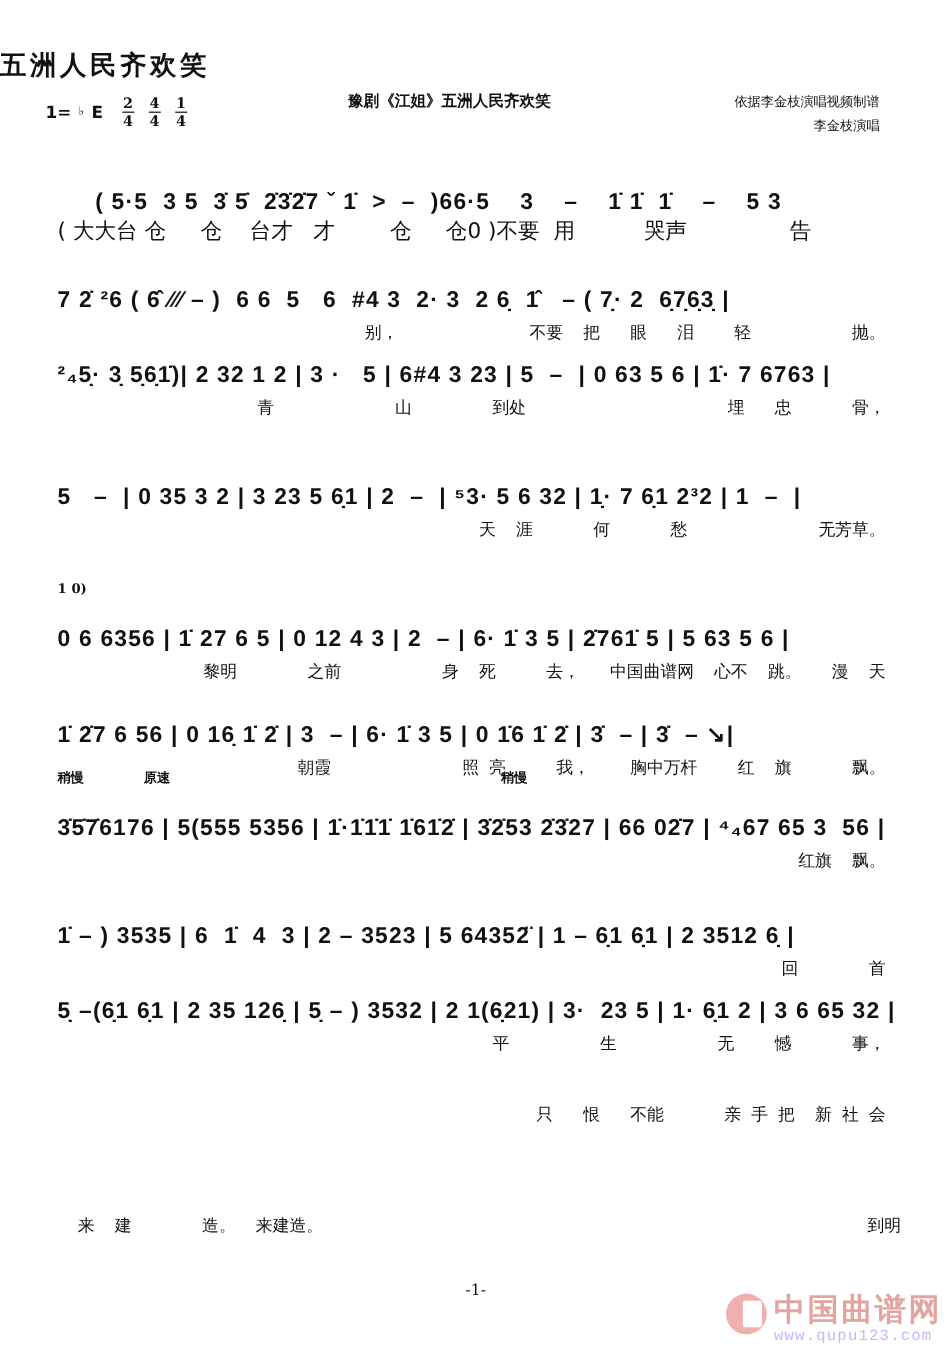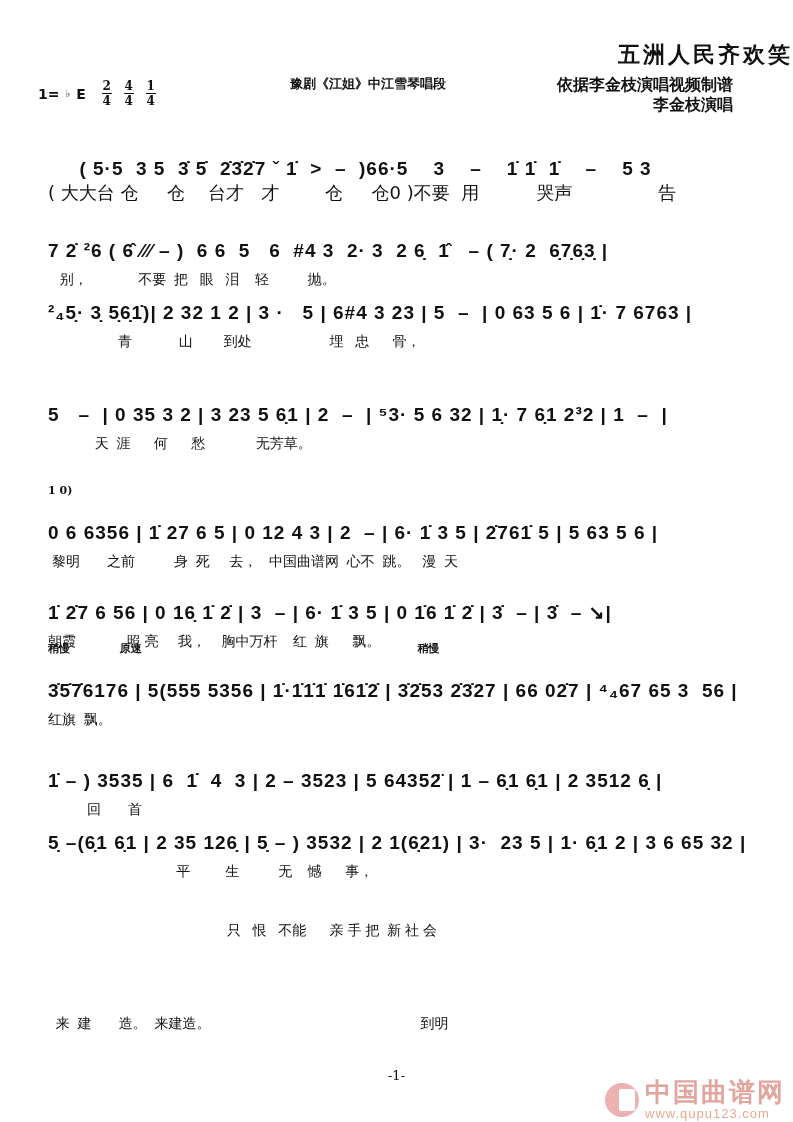--- a/index.html
+++ b/index.html
@@ -1,38 +1,38 @@
 <!DOCTYPE html>
 <html><head>
 <meta charset="utf-8">
 <style>
   html, body { margin: 0; padding: 0; background: #ffffff; }
   body { width: 793px; height: 1122px; position: relative; overflow: hidden; font-family: "DejaVu Sans", sans-serif; color: #111; }
-  .title { position: absolute; left: 0; width: 793px; top: 40px; text-align: right; font-family: "DejaVu Serif", serif; font-size: 22px; font-weight: bold; letter-spacing: 3px; }
+  .title { position: absolute; left: 0; width: 793px; top: 40px; text-align: left; font-family: "DejaVu Serif", serif; font-size: 22px; font-weight: bold; letter-spacing: 3px; }
   .subtitle { position: absolute; left: 290px; top: 75px; font-family: "DejaVu Serif", serif; font-size: 13px; font-weight: bold; }
-  .source { position: absolute; right: 60px; top: 75px; font-family: "DejaVu Serif", serif; font-size: 16px; font-weight: bold; text-align: right; line-height: 20px; }
+  .source { position: absolute; right: 60px; top: 75px; font-family: "DejaVu Serif", serif; font-size: 11px; font-weight: normal; text-align: right; line-height: 20px; }
   .key { position: absolute; left: 38px; top: 80px; font-size: 14px; font-weight: bold; display: flex; align-items: center; gap: 6px; }
   .key sup { font-size: 10px; font-weight: normal; }
   .meters { display: inline-flex; gap: 12px; margin-left: 10px; }
   .meter { display: inline-flex; flex-direction: column; align-items: center; font-family: "DejaVu Serif", serif; font-size: 12px; font-weight: bold; line-height: 12px; }
   .meter .bar { width: 10px; height: 1px; background: #111; margin: 1px 0; }
 
   .line { position: absolute; left: 48px; width: 690px; }
   .notes { font-family: "Liberation Sans", sans-serif; font-size: 19px; font-weight: bold; white-space: pre; letter-spacing: 1px; height: 26px; line-height: 26px; margin-top: 20px; }
-  .lyrics { font-family: Liberation Sans, sans-serif; font-size: 14px; white-space: pre; height: 22px; line-height: 22px; margin-top: 4px; }
+  .lyrics { font-family: Liberation Mono, monospace; font-size: 14px; white-space: pre; height: 22px; line-height: 22px; margin-top: 4px; text-align: right; }
   .anno { font-family: "DejaVu Serif", serif; font-size: 11px; font-weight: bold; white-space: pre; height: 18px; line-height: 18px; }
   .perc { font-family: "DejaVu Sans", sans-serif; font-size: 18px; white-space: pre; height: 22px; line-height: 22px; }
 
   .footer-page { position: absolute; left: 0; width: 793px; top: 1068px; text-align: center; font-family: "DejaVu Serif", serif; font-size: 13px; }
-  .watermark { position: absolute; right: 8px; top: 1078px; display: flex; align-items: center; gap: 6px; opacity: 0.45; }
+  .watermark { position: absolute; right: 8px; top: 1078px; display: flex; align-items: flex-start; gap: 6px; opacity: 0.45; }
   .wm-logo { width: 34px; height: 34px; border-radius: 50%; background: #d9534f; position: relative; }
   .wm-logo::after { content: ""; position: absolute; left: 14px; top: 6px; width: 16px; height: 22px; background: #fff; border-radius: 2px; }
   .wm-text { display: flex; flex-direction: column; }
   .wm-cn { font-family: "DejaVu Serif", serif; font-size: 26px; font-weight: bold; color: #c0392b; letter-spacing: 2px; line-height: 28px; }
-  .wm-url { font-family: Liberation Sans, sans-serif; font-size: 13px; color: #c2410c; letter-spacing: 1px; }
+  .wm-url { font-family: Liberation Mono, monospace; font-size: 13px; color: #8b5cf6; letter-spacing: 1px; }
 </style>
 </head>
 <body>
 
 <div class="title">五洲人民齐欢笑</div>
 
 <div class="key">
   <span>1=</span>
     <sup>♭</sup>
     <span>E</span>
@@ -48,21 +48,21 @@
         <span>4</span>
       </span>
     <span class="meter">
         <span>1</span>
         <span class="bar"></span>
         <span>4</span>
       </span>
   </span>
 </div>
 
-<div class="subtitle">豫剧《江姐》中江雪琴唱段</div>
+<div class="subtitle">豫剧《江姐》五洲人民齐欢笑</div>
 <div class="source">
   <div>依据李金枝演唱视频制谱</div>
   <div>李金枝演唱</div>
 </div>
 
 <div class="line" style="top:118px">
   <div class="anno"></div>
   <div class="notes">     ( 5·5  3 5  3̇ 5̇  2̇3̇2̇7 ˇ 1̇  &gt;  –  )66·5    3    –    1̇ 1̇  1̇    –    5 3</div>
   <div class="perc">( 大大台 仓     仓    台才   才        仓     仓0 )不要  用          哭声               告</div>
 </div>

